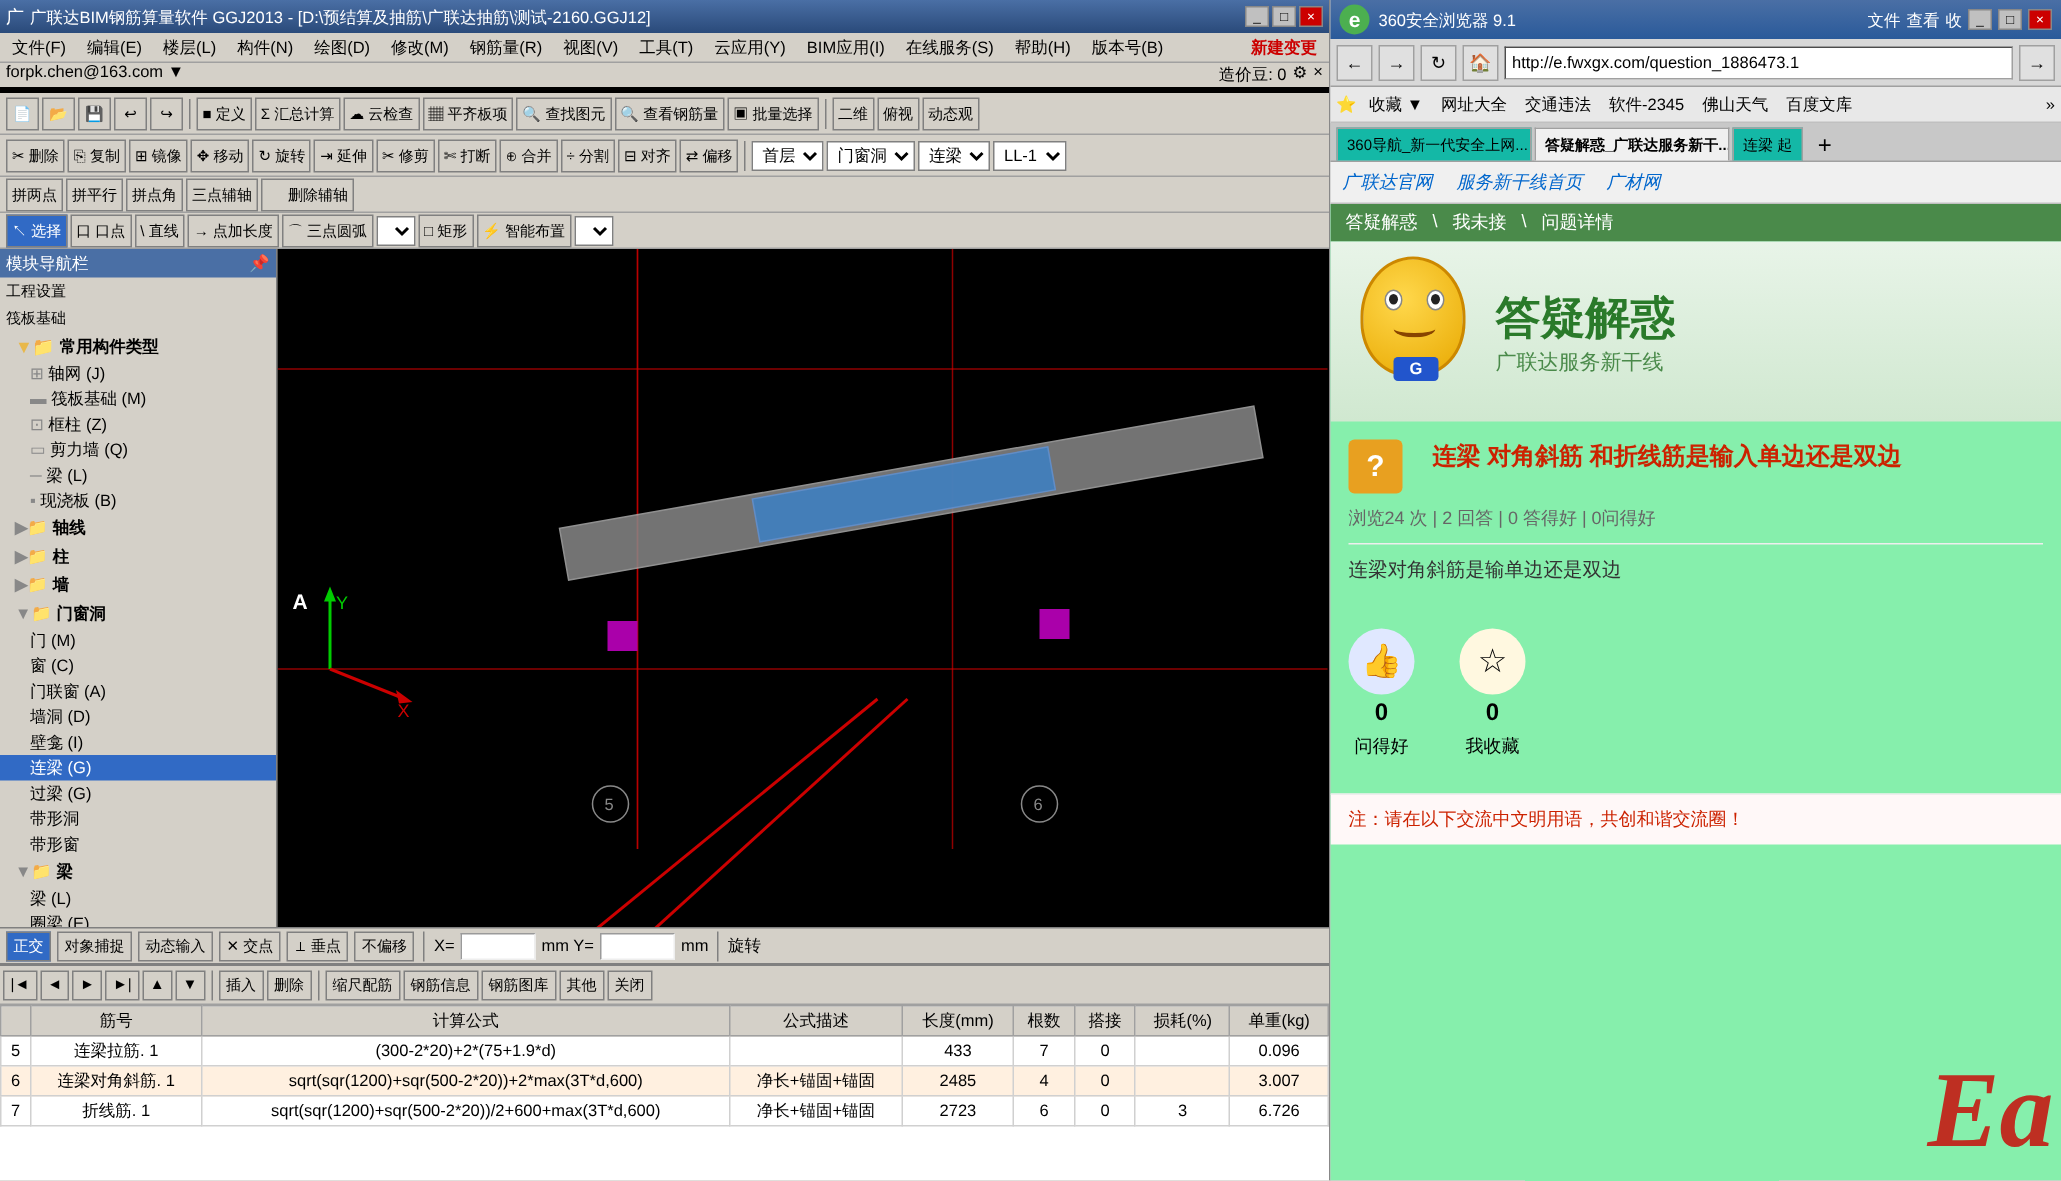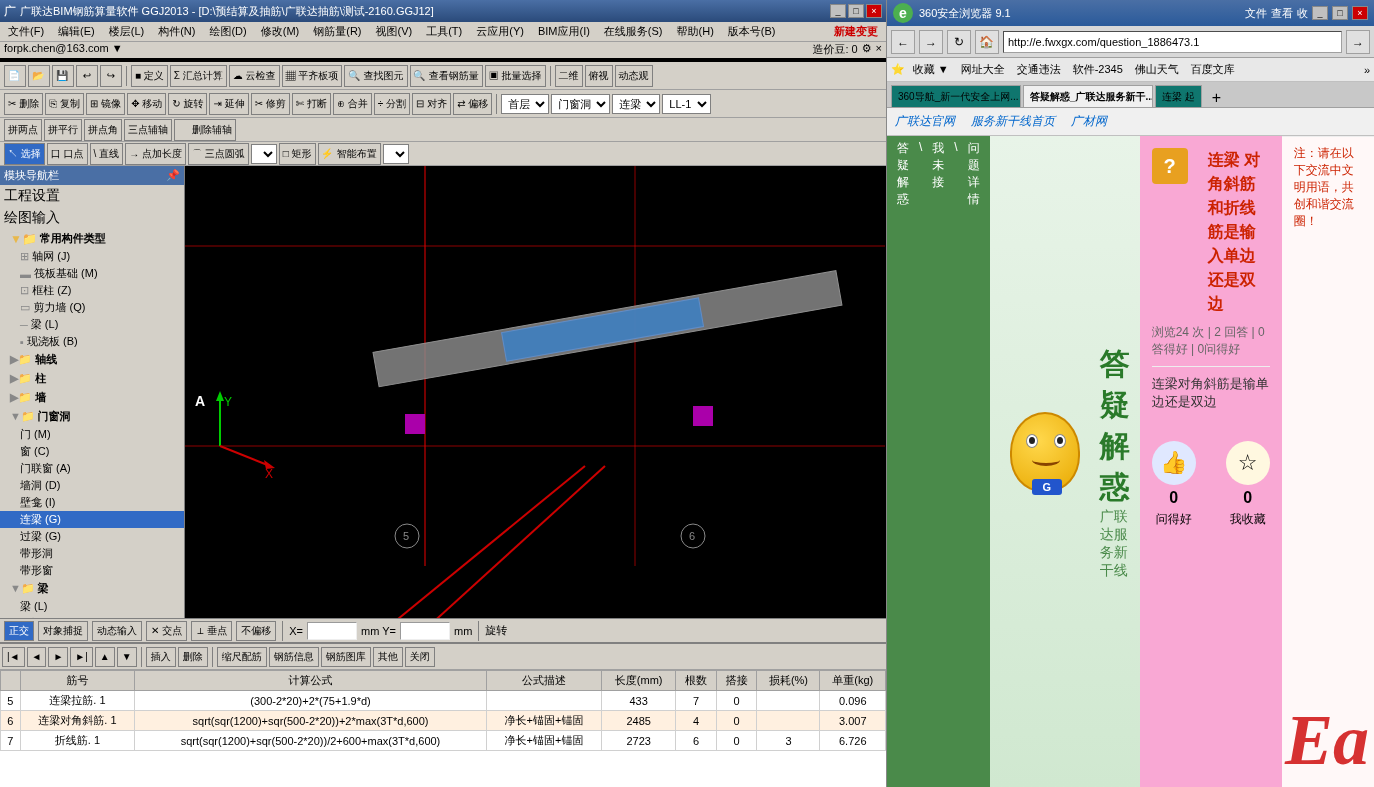--- a/index.html
+++ b/index.html
@@ -109,21 +109,21 @@
       background: #4a6fa5;
       color: white;
       padding: 2px 4px;
       font-size: 11px;
       display: flex;
       justify-content: space-between;
       align-items: center;
     }
     .sidebar-section {
       padding: 2px 4px;
-      font-size: 14px;
+      font-size: 10px;
       cursor: pointer;
     }
     .sidebar-item {
       padding: 1px 4px 1px 20px;
       font-size: 11px;
       cursor: pointer;
       display: flex;
       align-items: center;
       gap: 3px;
     }
@@ -266,21 +266,21 @@
       gap: 2px;
       border-bottom: 1px solid #a0a0a0;
       flex-shrink: 0;
     }
     .browser-tab {
       height: 22px;
       max-width: 130px;
       padding: 0 6px;
       border: 1px solid #a0a0a0;
       border-bottom: none;
-      background: #0f766e;
+      background: #14b8a6;
       font-size: 10px;
       cursor: pointer;
       display: flex; align-items: center;
       overflow: hidden;
       white-space: nowrap;
       text-overflow: ellipsis;
     }
     .browser-tab.active { background: #f0f0f0; font-weight: bold; }
 
     .browser-links-bar {
@@ -291,23 +291,23 @@
       padding: 0 8px;
       gap: 16px;
       border-bottom: 1px solid #c0c0c0;
       flex-shrink: 0;
     }
     .browser-link { color: #0066cc; font-size: 12px; cursor: pointer; text-decoration: none; font-style: italic; }
 
     .browser-content {
       flex: 1;
       overflow-y: auto;
-      background: #f9a8d4;
-      display: flex;
-      flex-direction: row;
+      background: #86efac;
+      display: flex;
+      flex-direction: column;
     }
 
     
     .qa-nav {
       background: #4a8a4a;
       color: white;
       padding: 4px 10px;
       font-size: 12px;
       display: flex;
       gap: 10px;
@@ -515,21 +515,21 @@
 
   <div class="main-content" style="height: calc(100% - 22px - 20px - 20px - 28px - 28px - 24px - 24px - 24px - 145px);">
 
     <div class="sidebar">
       <div class="sidebar-header">
         <span>模块导航栏</span>
         <span style="cursor:pointer;">📌</span>
       </div>
 
       <div class="sidebar-section">工程设置</div>
-      <div class="sidebar-section">绘图输入</div>
+      <div class="sidebar-section">筏板基础</div>
 
       <div style="flex:1; overflow-y:auto;">
 
         <div class="sidebar-group-header">
           <span class="icon-folder">▼📁</span>
           <span>常用构件类型</span>
         </div>
         <div class="sidebar-item">
           <span style="color:#888;">⊞</span>轴网 (J)
         </div>

